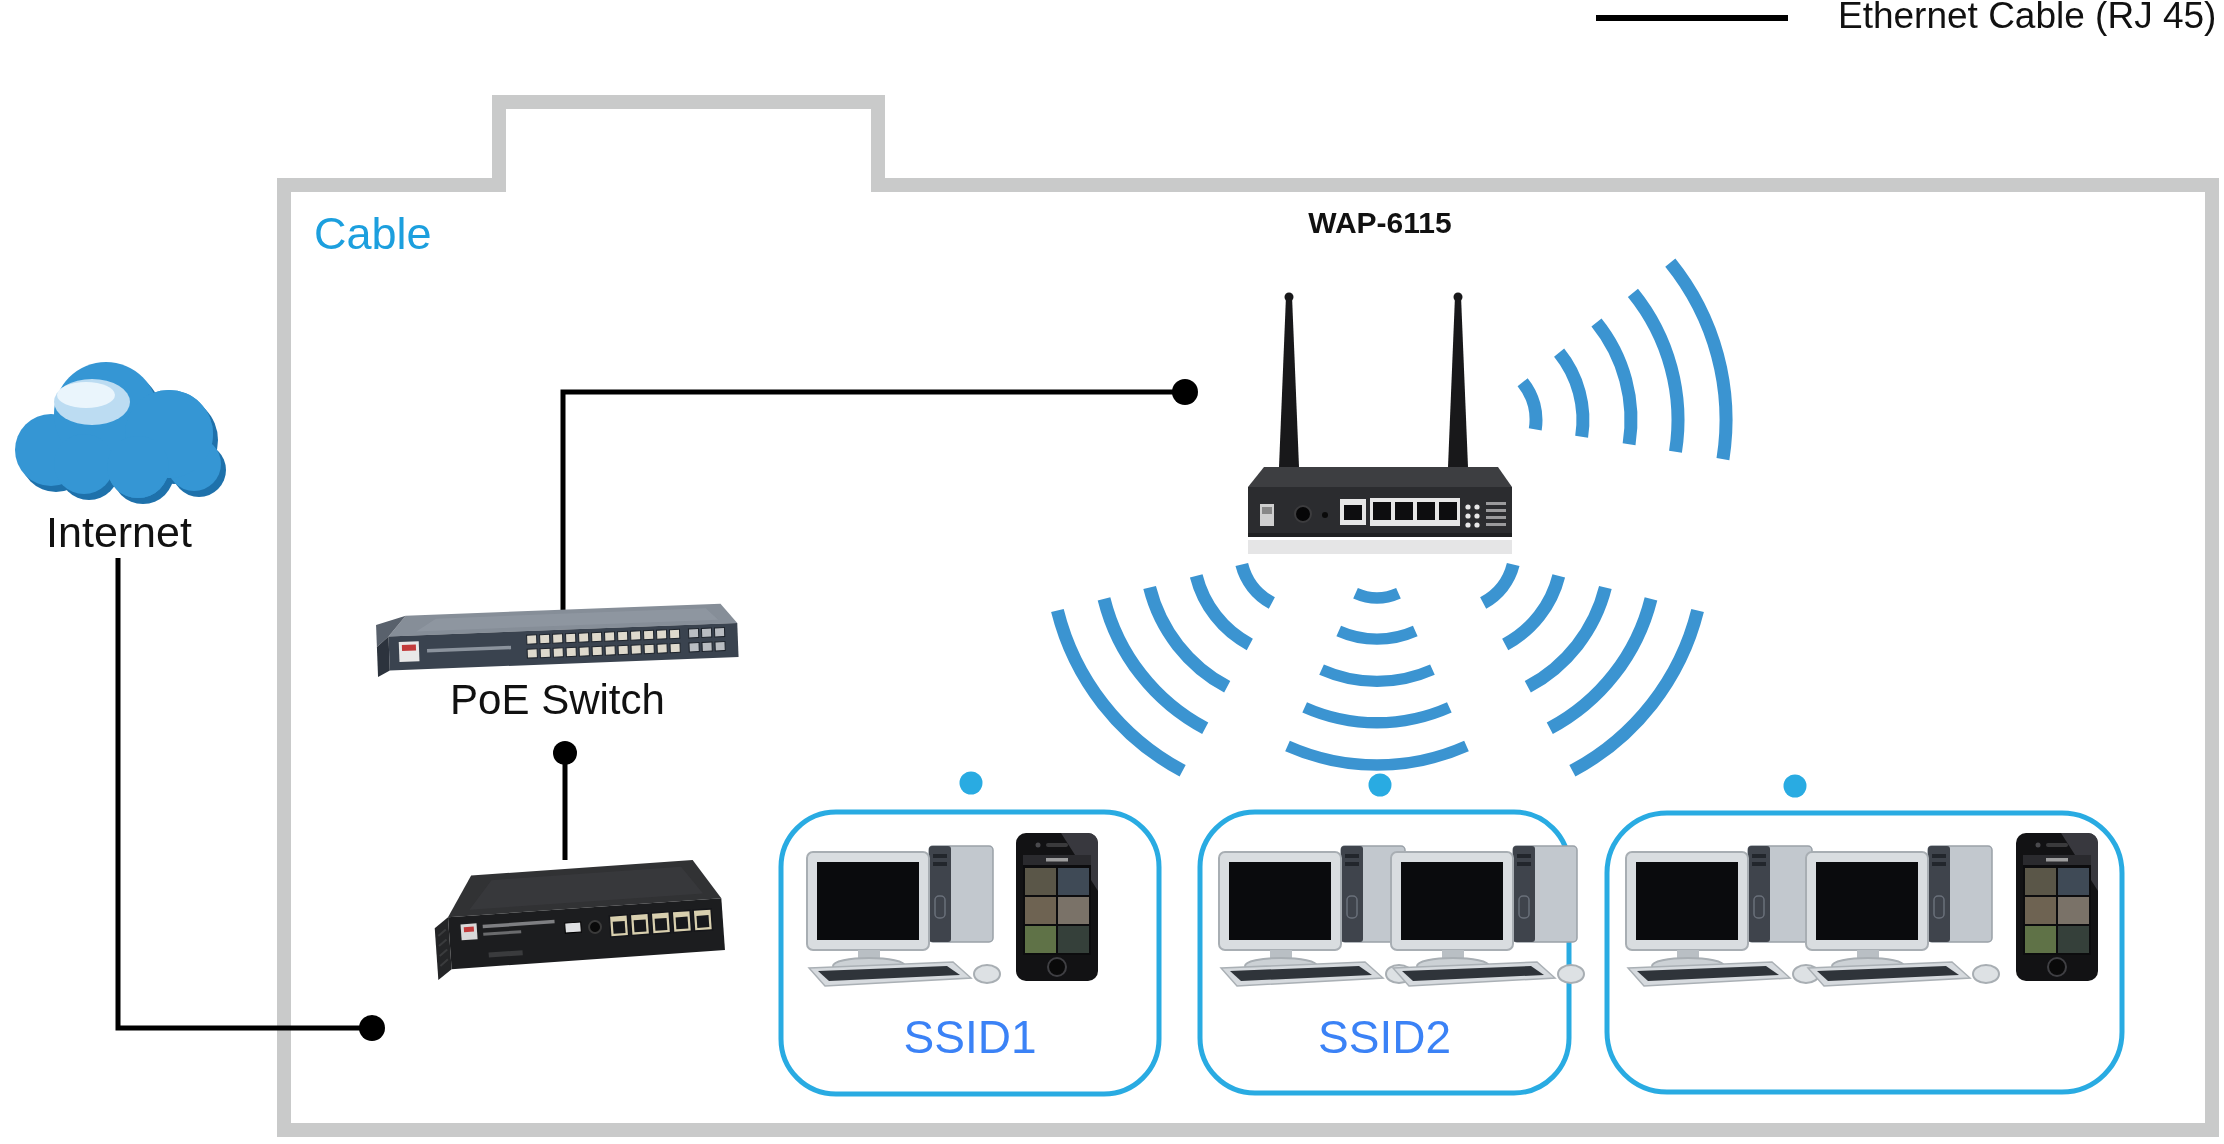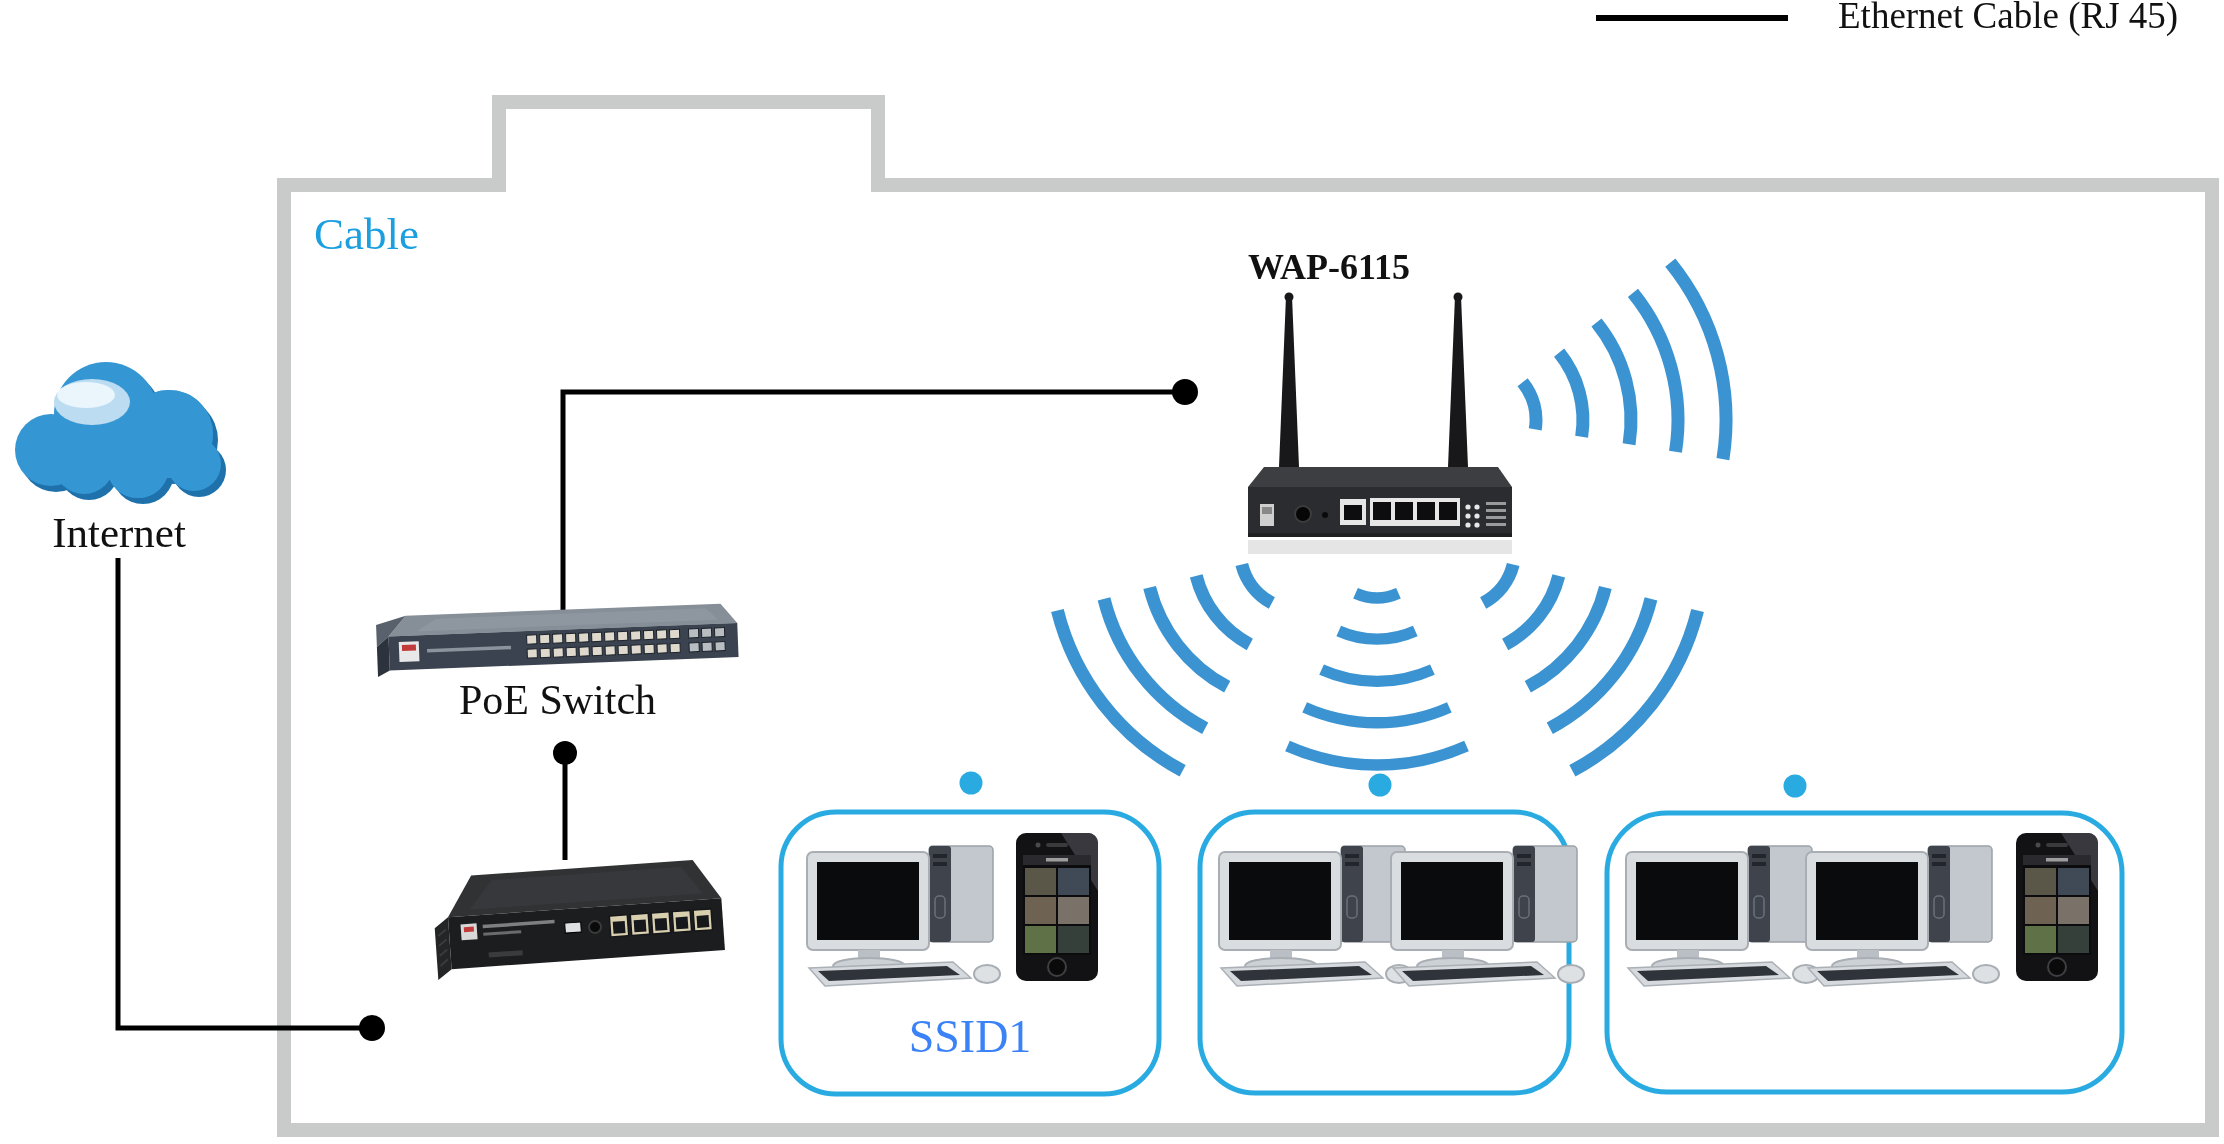--- a/index.html
+++ b/index.html
@@ -1,22 +1,22 @@
 <!DOCTYPE html>
 <html><head>
 <meta charset="utf-8">
 <style>
   html,body{margin:0;padding:0;background:#ffffff;}
   .canvas{position:relative;width:2224px;height:1144px;background:#fff;overflow:hidden;
-          font-family:Liberation Serif, serif;color:#1a1a1a;}
+          font-family:Liberation Sans, sans-serif;color:#1a1a1a;}
   .canvas > svg{position:absolute;left:0;top:0;}
   .label{position:absolute;white-space:nowrap;}
   .legend-label{left:1838px;top:-6px;font-size:37px;line-height:44px;color:#111;}
   .hotel-label{left:314px;top:208px;font-size:45px;color:#1c9fde;}
-  .wap-label{left:1248px;top:206px;width:264px;font-size:36px;font-weight:bold;color:#111;margin-top:40px;}
+  .wap-label{left:1248px;top:206px;width:264px;text-align:center;font-size:30px;font-weight:bold;color:#111;}
   .internet-label{left:0px;top:508px;width:238px;text-align:center;font-size:43px;color:#111;}
   .poe-label{left:377px;top:676px;width:361px;text-align:center;font-size:42px;color:#111;}
   .wac-label{left:420px;top:1000px;width:320px;text-align:center;font-size:44px;line-height:50px;color:#111;}
   .ssid-label{position:absolute;top:1010px;text-align:center;font-size:46px;color:#3b82f6;}
   .ssid1-label{left:781px;width:378px;}
   .ssid2-label{left:1200px;width:369px;}
 </style>
 </head>
 <body>
 
@@ -240,14 +240,15 @@
   <use href="#pc" x="1800" y="844"></use>
   <use href="#phone" x="2016" y="833"></use>
 </svg>
 
 <div class="label legend-label">Ethernet Cable (RJ 45)</div>
 <div class="label hotel-label">Cable</div>
 <div class="label wap-label">WAP-6115</div>
 <div class="label internet-label">Internet</div>
 <div class="label poe-label">PoE Switch</div>
 <div class="label ssid-label ssid1-label">SSID1</div>
+<div class="label ssid-label ssid2-label">SSID2</div>
 
 </div>
 
 </body></html>

